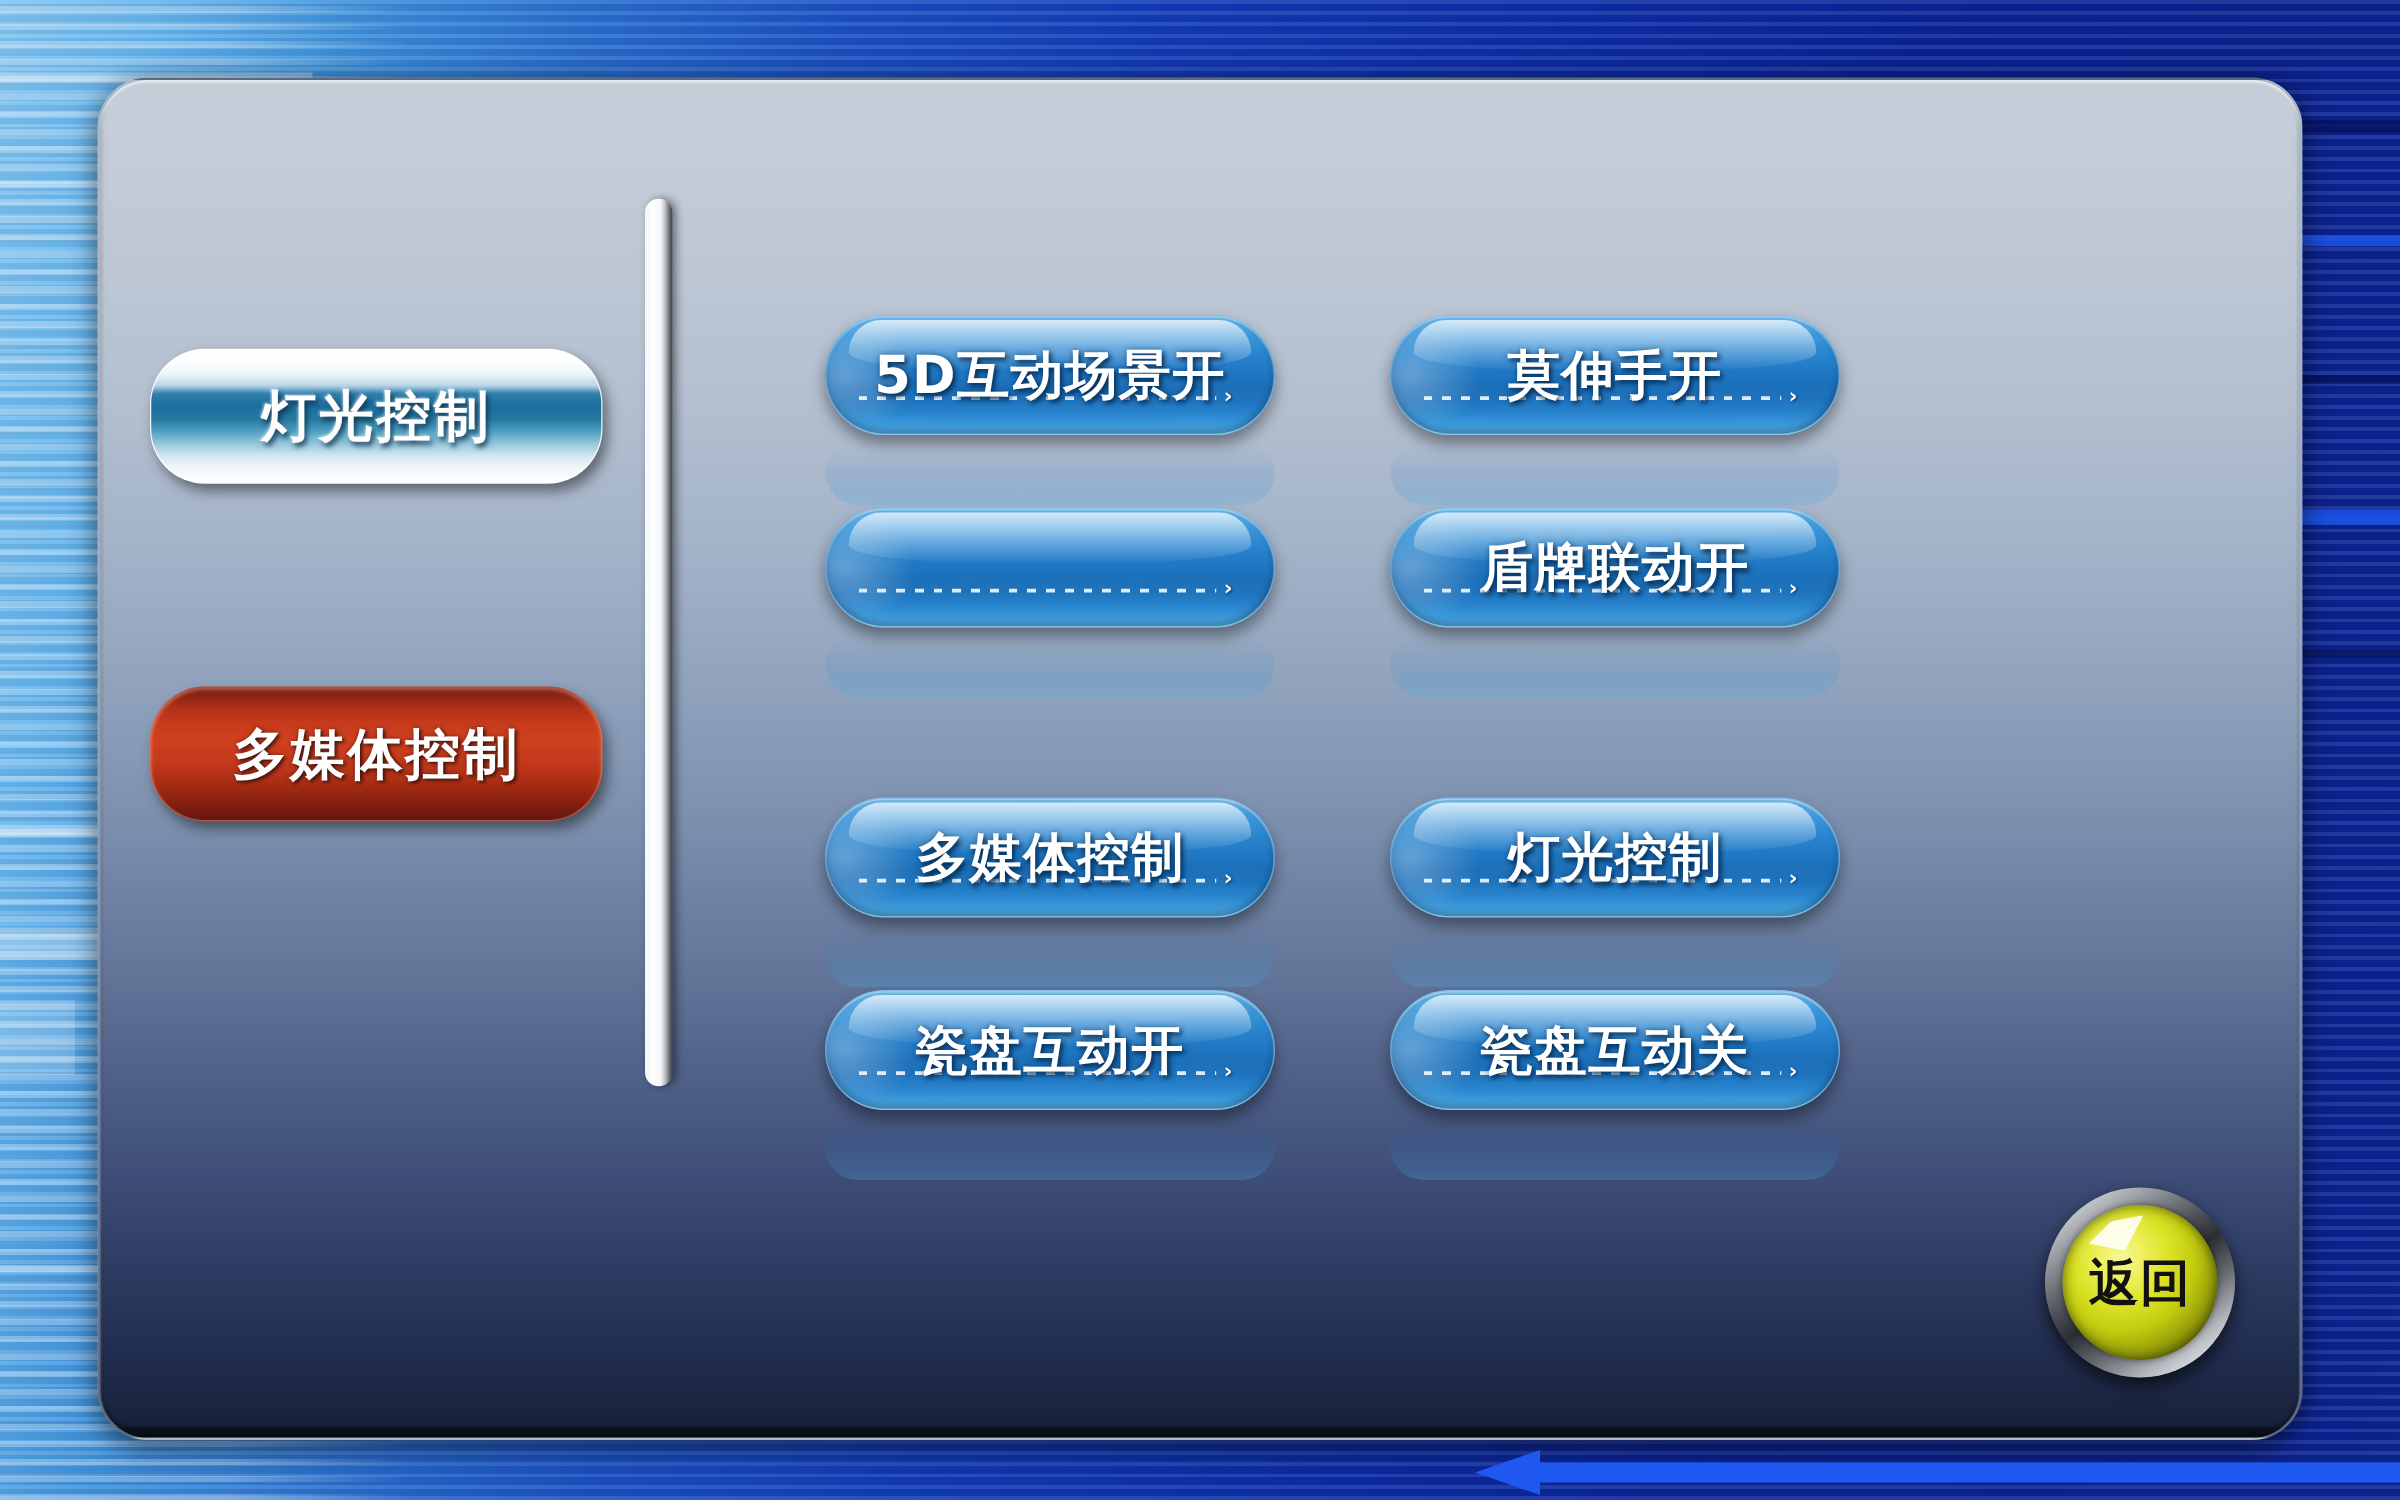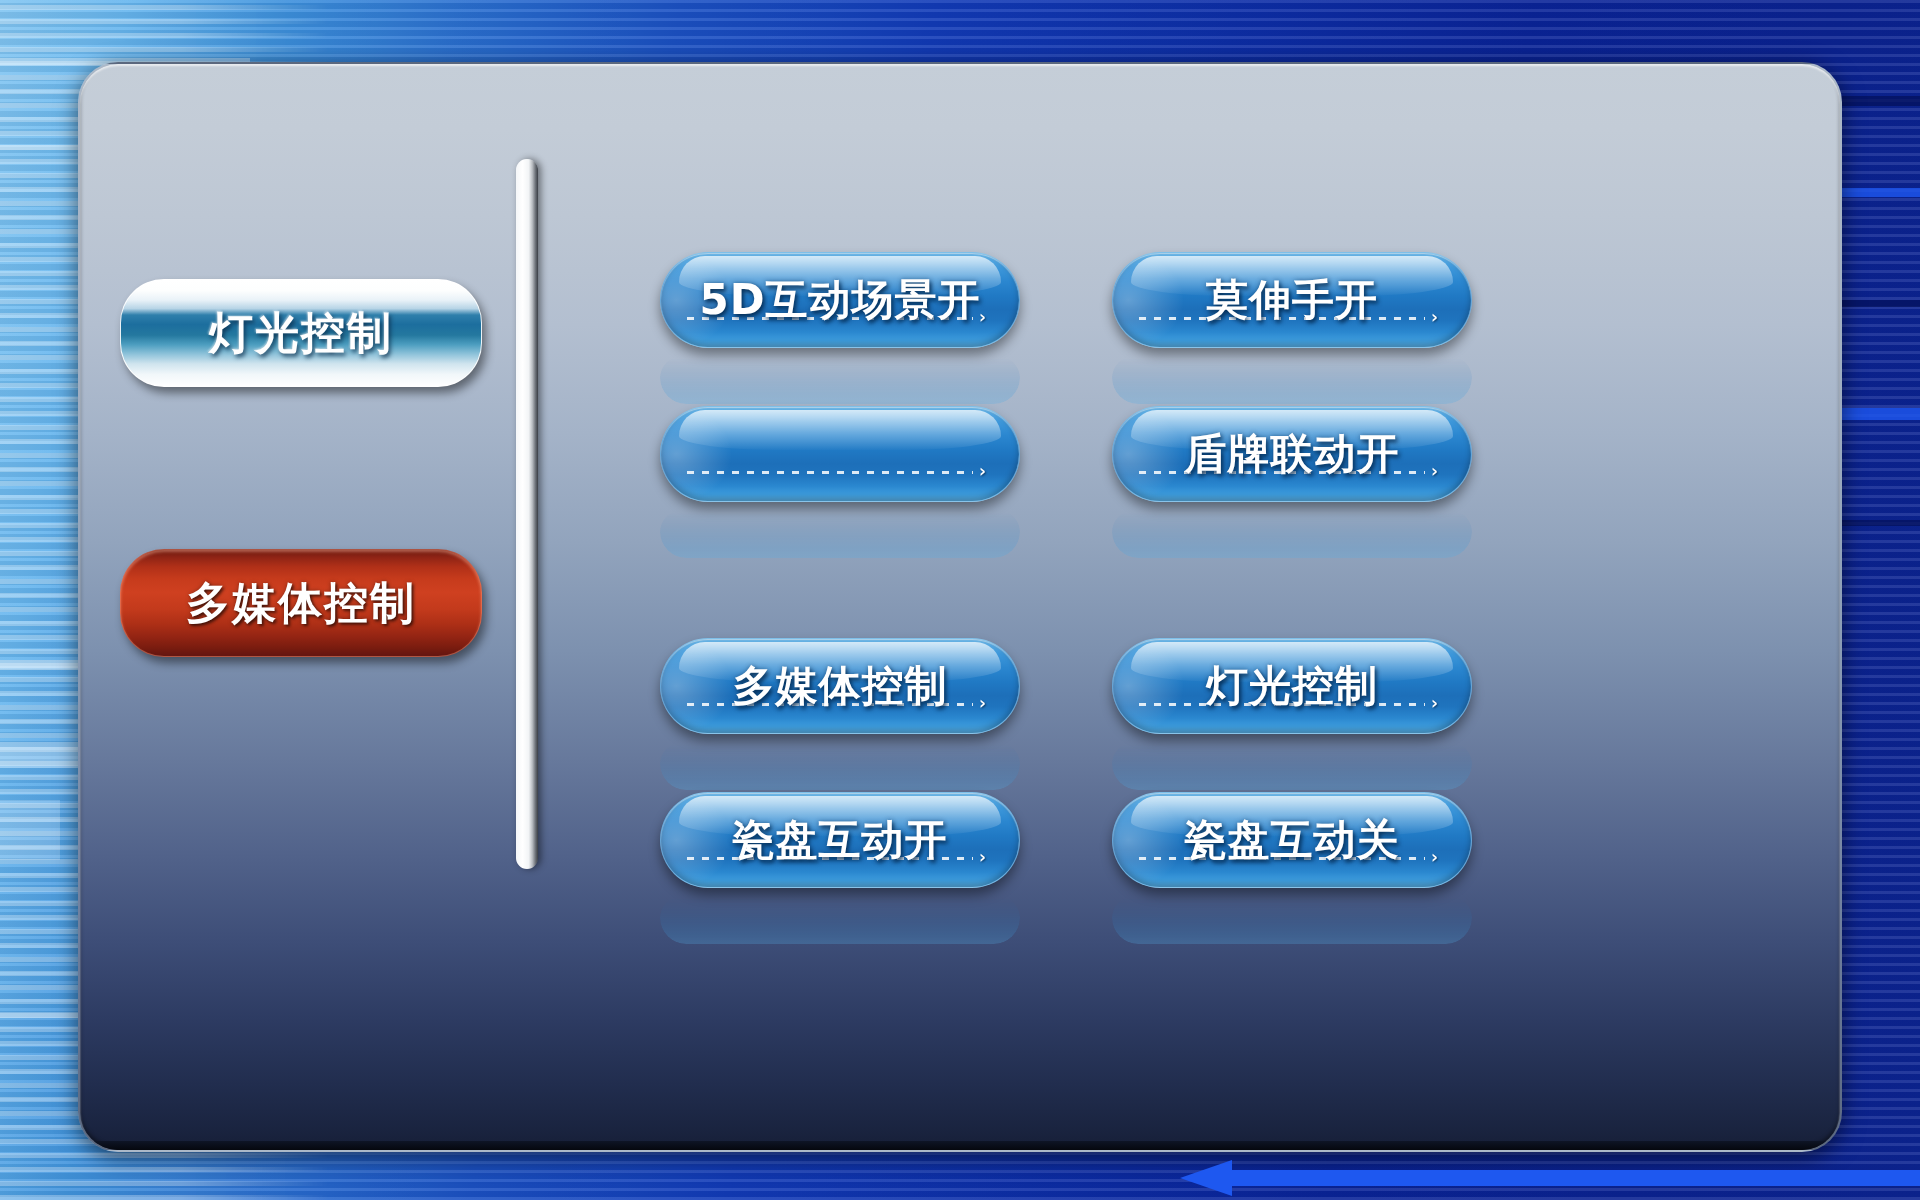--- a/index.html
+++ b/index.html
@@ -344,14 +344,19 @@
             <span class="dots"></span>
             <span class="chev">›</span>
           </span>
         </div>
         <div class="act-reflect"></div>
       </div>
     </div>
 
   </div>
 
+  <div id="return-btn">
+    <div id="return-inner">
+      <span id="return-label">返回</span>
+    </div>
+  </div>
 
 </div>
 
 </body></html>

